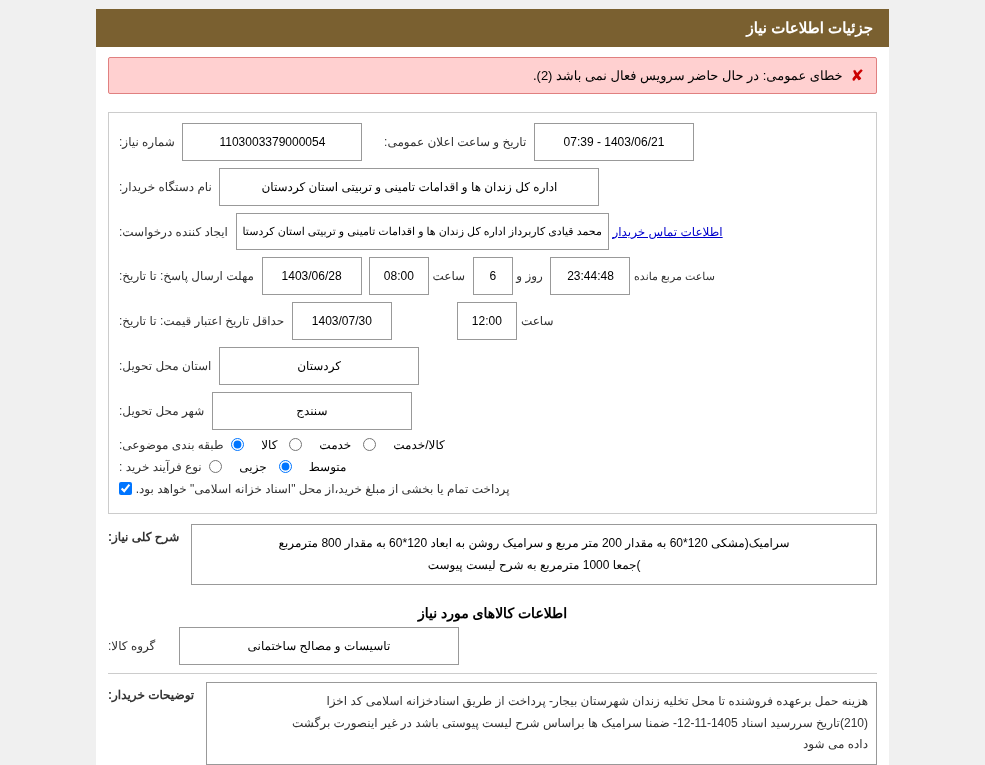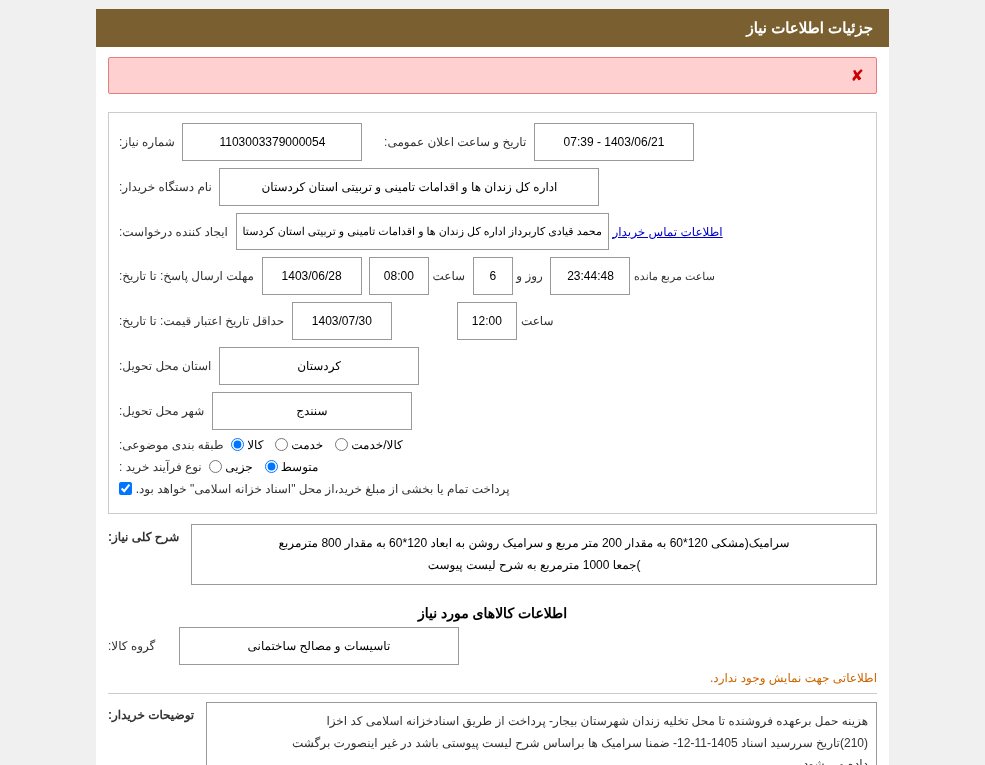--- a/index.html
+++ b/index.html
@@ -75,21 +75,21 @@
       font-size: 12px;
     }
     .radio-group {
       display: flex;
       align-items: center;
       gap: 12px;
     }
     .radio-item {
       display: flex;
       align-items: center;
-      gap: 3px;
+      gap: 17px;
       font-size: 12px;
     }
     .section-title {
       font-size: 14px;
       font-weight: bold;
       text-align: center;
       margin: 10px 0 6px;
     }
     .description-box {
       border: 1px solid #999;
@@ -155,20 +155,21 @@
 <body>
 
 <div class="page-wrapper">
 
   <div class="header-bar">
     <span>جزئیات اطلاعات نیاز</span>
   </div>
 
   <div class="error-bar">
     <span class="error-icon">✘</span>
+    <span>خطای عمومی: در حال حاضر سرویس فعال نمی باشد (2).</span>
   </div>
 
   <div class="main-content">
     <div class="info-section">
 
       <div class="row">
         <span class="value-box" style="min-width:160px;">1403/06/21 - 07:39</span>
         &nbsp;
         <span class="label">تاریخ و ساعت اعلان عمومی:</span>
         &nbsp;&nbsp;&nbsp;&nbsp;&nbsp;&nbsp;
@@ -283,21 +284,20 @@
     </div>
 
     <div class="section-title">اطلاعات کالاهای مورد نیاز</div>
 
     <div class="category-row">
       <span class="value-box" style="min-width:280px;">تاسیسات و مصالح ساختمانی</span>
       &nbsp;
       <span class="label">گروه کالا:</span>
     </div>
 
-    <div class="info-note">اطلاعاتی جهت نمایش وجود ندارد.</div>
 
     <hr class="separator">
 
     <div style="display:flex; align-items:flex-start; gap:8px; margin-bottom:10px;">
       <div class="buyer-notes" style="flex:1;">
         <span>هزینه حمل برعهده فروشنده  تا محل  تخلیه  زندان  شهرستان بیجار- پرداخت از طریق اسنادخزانه اسلامی کد اخزا</span><br>
         <span>(210)تاریخ سررسید اسناد 1405-11-12- ضمنا سرامیک ها براساس شرح لیست پیوستی باشد در غیر اینصورت برگشت</span><br>
         <span>داده می شود</span>
       </div>
       <span class="label" style="white-space:nowrap; font-weight:bold; margin-top:6px;">توضیحات خریدار:</span>

